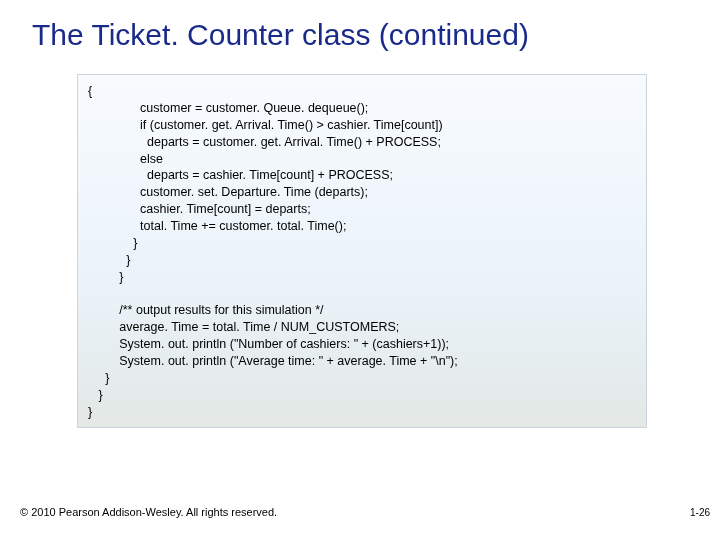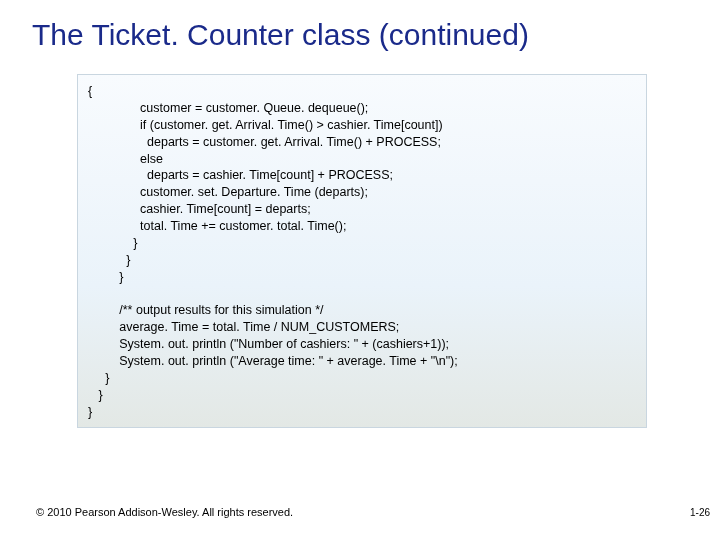--- a/index.html
+++ b/index.html
@@ -41,21 +41,21 @@
     margin: 0;
     font-family: Arial, Helvetica, sans-serif;
     font-size: 12.5px;
     line-height: 1.35;
     color: #000;
     white-space: pre;
   }
   .copyright {
     position: absolute;
     bottom: 22px;
-    left: 36px;
+    left: 20px;
     font-size: 11px;
     color: #000;
     margin-top: 48px;
   }
   .pagenum {
     position: absolute;
     bottom: 22px;
     right: 10px;
     font-size: 10px;
     color: #000;

